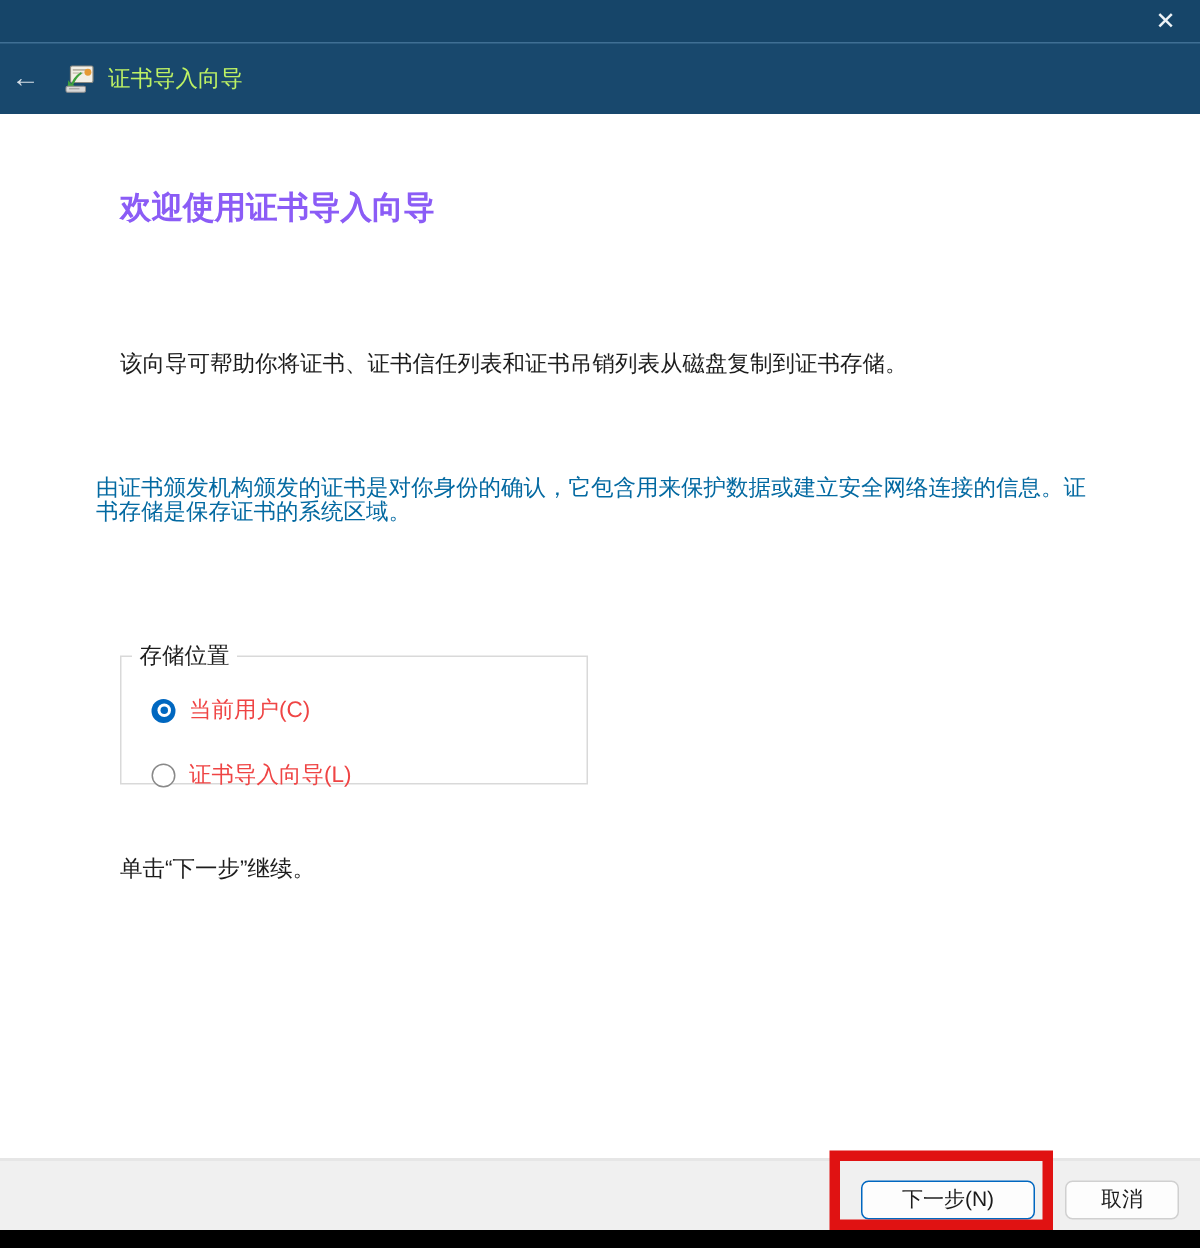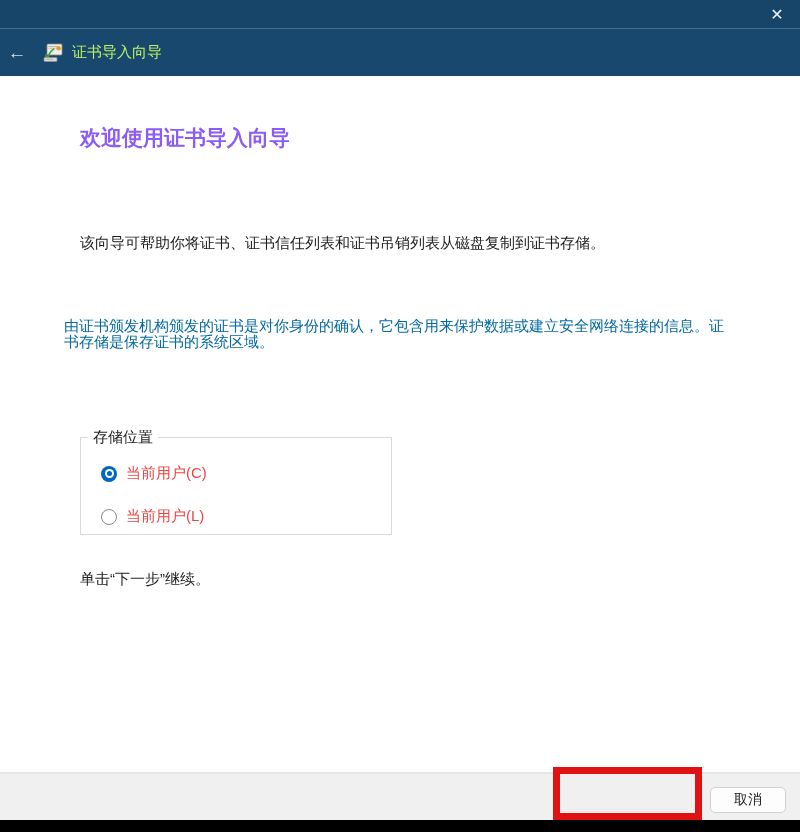--- a/index.html
+++ b/index.html
@@ -18,21 +18,21 @@
   .wizard-icon { width:22px; height:22px; margin-left:8px; margin-right:6px; }
   .header-title { color:#bef264; font-size:15px; margin-left:2px; }
 
   
   .body { position:absolute; left:0; top:76px; width:800px; height:696px; background:#fff; color:#1b1b1b; }
   .heading { position:absolute; left:80px; top:124px; font-size:21px; font-weight:bold; color:#8b5cf6; }
   .para-1 { position:absolute; left:80px; top:230px; width:670px; font-size:15px; line-height:26px; color:#1c1c1c; }
   .para-2 { position:absolute; left:64px; top:318px; width:660px; font-size:15px; line-height:16px; color:#0369a1; }
 
   
-  .groupbox { position:absolute; left:80px; top:437px; width:312px; height:98px; border:1px solid #d9d9d9; }
+  .groupbox { position:absolute; left:80px; top:437px; width:312px; height:86px; border:1px solid #d9d9d9; }
   .groupbox-label { position:absolute; top:-10px; left:7px; background:#fff; padding:0 5px; font-size:15px; color:#1c1c1c; }
   .radio-row { position:absolute; left:20px; display:flex; align-items:center; gap:9px; cursor:pointer; }
   .radio-row.first { top:26px; }
   .radio-row.second { top:69px; }
   .radio-outer { width:16px; height:16px; border-radius:50%; display:flex; align-items:center; justify-content:center; }
   .radio-outer.checked { background:#0067c0; }
   .radio-mid { width:9px; height:9px; border-radius:50%; background:#fff; display:flex; align-items:center; justify-content:center; }
   .radio-dot { width:5px; height:5px; border-radius:50%; background:#0067c0; }
   .radio-outer.unchecked { background:#fff; border:1.5px solid #898989; }
   .radio-label { font-size:15px; color:#ef4444; }
@@ -89,27 +89,28 @@
       <div class="radio-outer checked">
         <div class="radio-mid">
             <div class="radio-dot"></div>
           </div>
       </div>
       <div class="radio-label">当前用户(C)</div>
     </div>
 
     <div class="radio-row second">
       <div class="radio-outer unchecked"></div>
-      <div class="radio-label">当前用户(L)</div>
+      <div class="radio-label">证书导入向导(L)</div>
     </div>
   </div>
 
   <div class="hint">单击“下一步”继续。</div>
 
   <div class="footer">
+    <button class="btn btn-next">下一步(N)</button>
     <button class="btn btn-cancel">取消</button>
   </div>
 
   <div class="red-box"></div>
 
   <div class="blackbar"></div>
 
 </div>
 
 </body></html>

